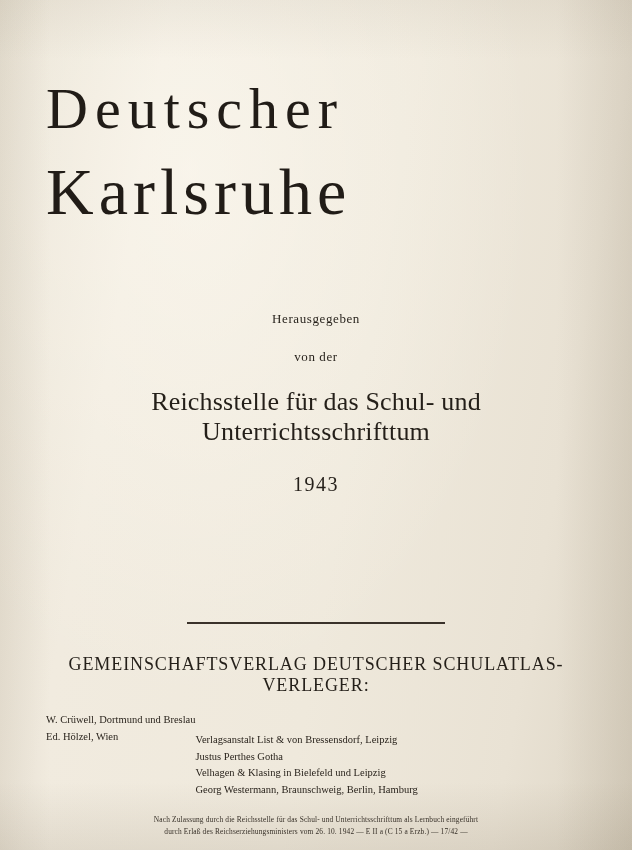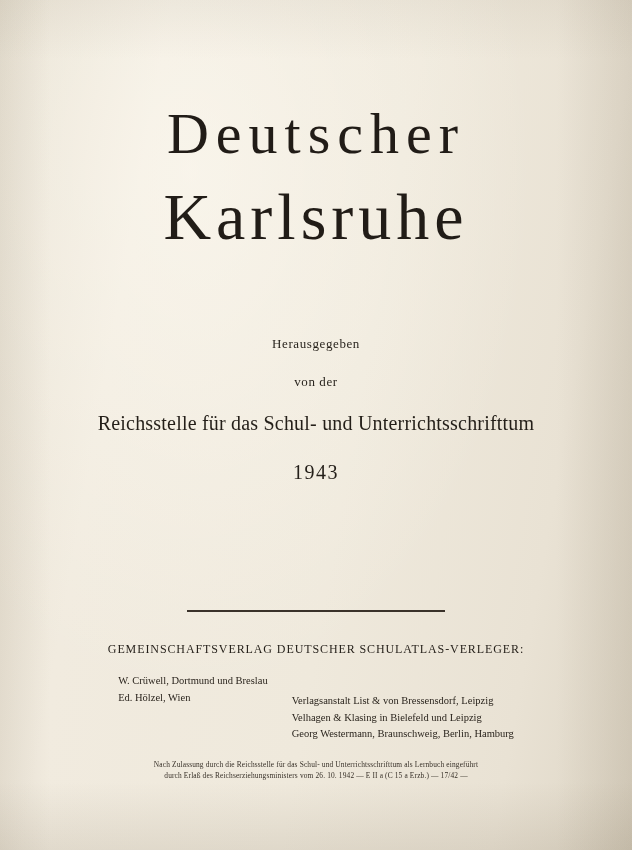--- a/index.html
+++ b/index.html
@@ -41,22 +41,22 @@
     z-index: 2;
     width: 100%;
     height: 100%;
     box-sizing: border-box;
     padding: 0 46px;
     display: block;
   }
 
   
   .title-block {
-    padding-top: 104px;
-    text-align: center;
+    padding-top: 79px;
+    text-align: left;
   }
   .title-line-1 {
     font-size: 58px;
     line-height: 1.05;
     letter-spacing: 7px;
     font-weight: 400;
     color: #211c17;
   }
   .title-line-2 {
     font-size: 66px;
@@ -72,21 +72,21 @@
     text-align: center;
     margin-top: 84px;
   }
   .statement .line {
     font-size: 13px;
     letter-spacing: 0.6px;
     margin-bottom: 22px;
     color: #241f19;
   }
   .statement .line.authority {
-    font-size: 20px;
+    font-size: 26px;
     letter-spacing: 0.2px;
     margin-bottom: 26px;
   }
   .statement .line.year {
     font-size: 20px;
     letter-spacing: 1.5px;
     margin-bottom: 12px;
   }
 
   
@@ -100,29 +100,27 @@
     height: 2px;
     background: #3a322a;
   }
 
   
   .colophon {
     margin-top: 30px;
     text-align: center;
   }
   .colophon-heading {
-    font-size: 12px;
+    font-size: 18px;
     letter-spacing: 0.9px;
     color: #241f19;
     margin-bottom: 16px;
   }
   .publishers {
     display: flex;
-    justify-content: center;
-    gap: 24px;
     font-size: 10.5px;
     line-height: 1.58;
     color: #2a241d;
   }
   .publishers .col {
     text-align: left;
   }
   .publishers .col.right {
     text-align: left;
     margin-top: 20px;
@@ -162,20 +160,21 @@
     <div class="colophon">
       <div class="colophon-heading">GEMEINSCHAFTSVERLAG DEUTSCHER SCHULATLAS-VERLEGER:</div>
 
       <div class="publishers">
         <div class="col left">
           <div>W. Crüwell, Dortmund und Breslau</div>
           <div>Ed. Hölzel, Wien</div>
         </div>
         <div class="col right">
           <div>Verlagsanstalt List &amp; von Bressensdorf, Leipzig</div>
+          <div>Justus Perthes Gotha</div>
           <div>Velhagen &amp; Klasing in Bielefeld und Leipzig</div>
           <div>Georg Westermann, Braunschweig, Berlin, Hamburg</div>
         </div>
       </div>
 
       <div class="permission">
         <div>Nach Zulassung durch die Reichsstelle für das Schul- und Unterrichtsschrifttum als Lernbuch eingeführt</div>
         <div>durch Erlaß des Reichserziehungsministers vom 26. 10. 1942 — E II a (C 15 a Erzb.) — 17/42 —</div>
       </div>
     </div>

